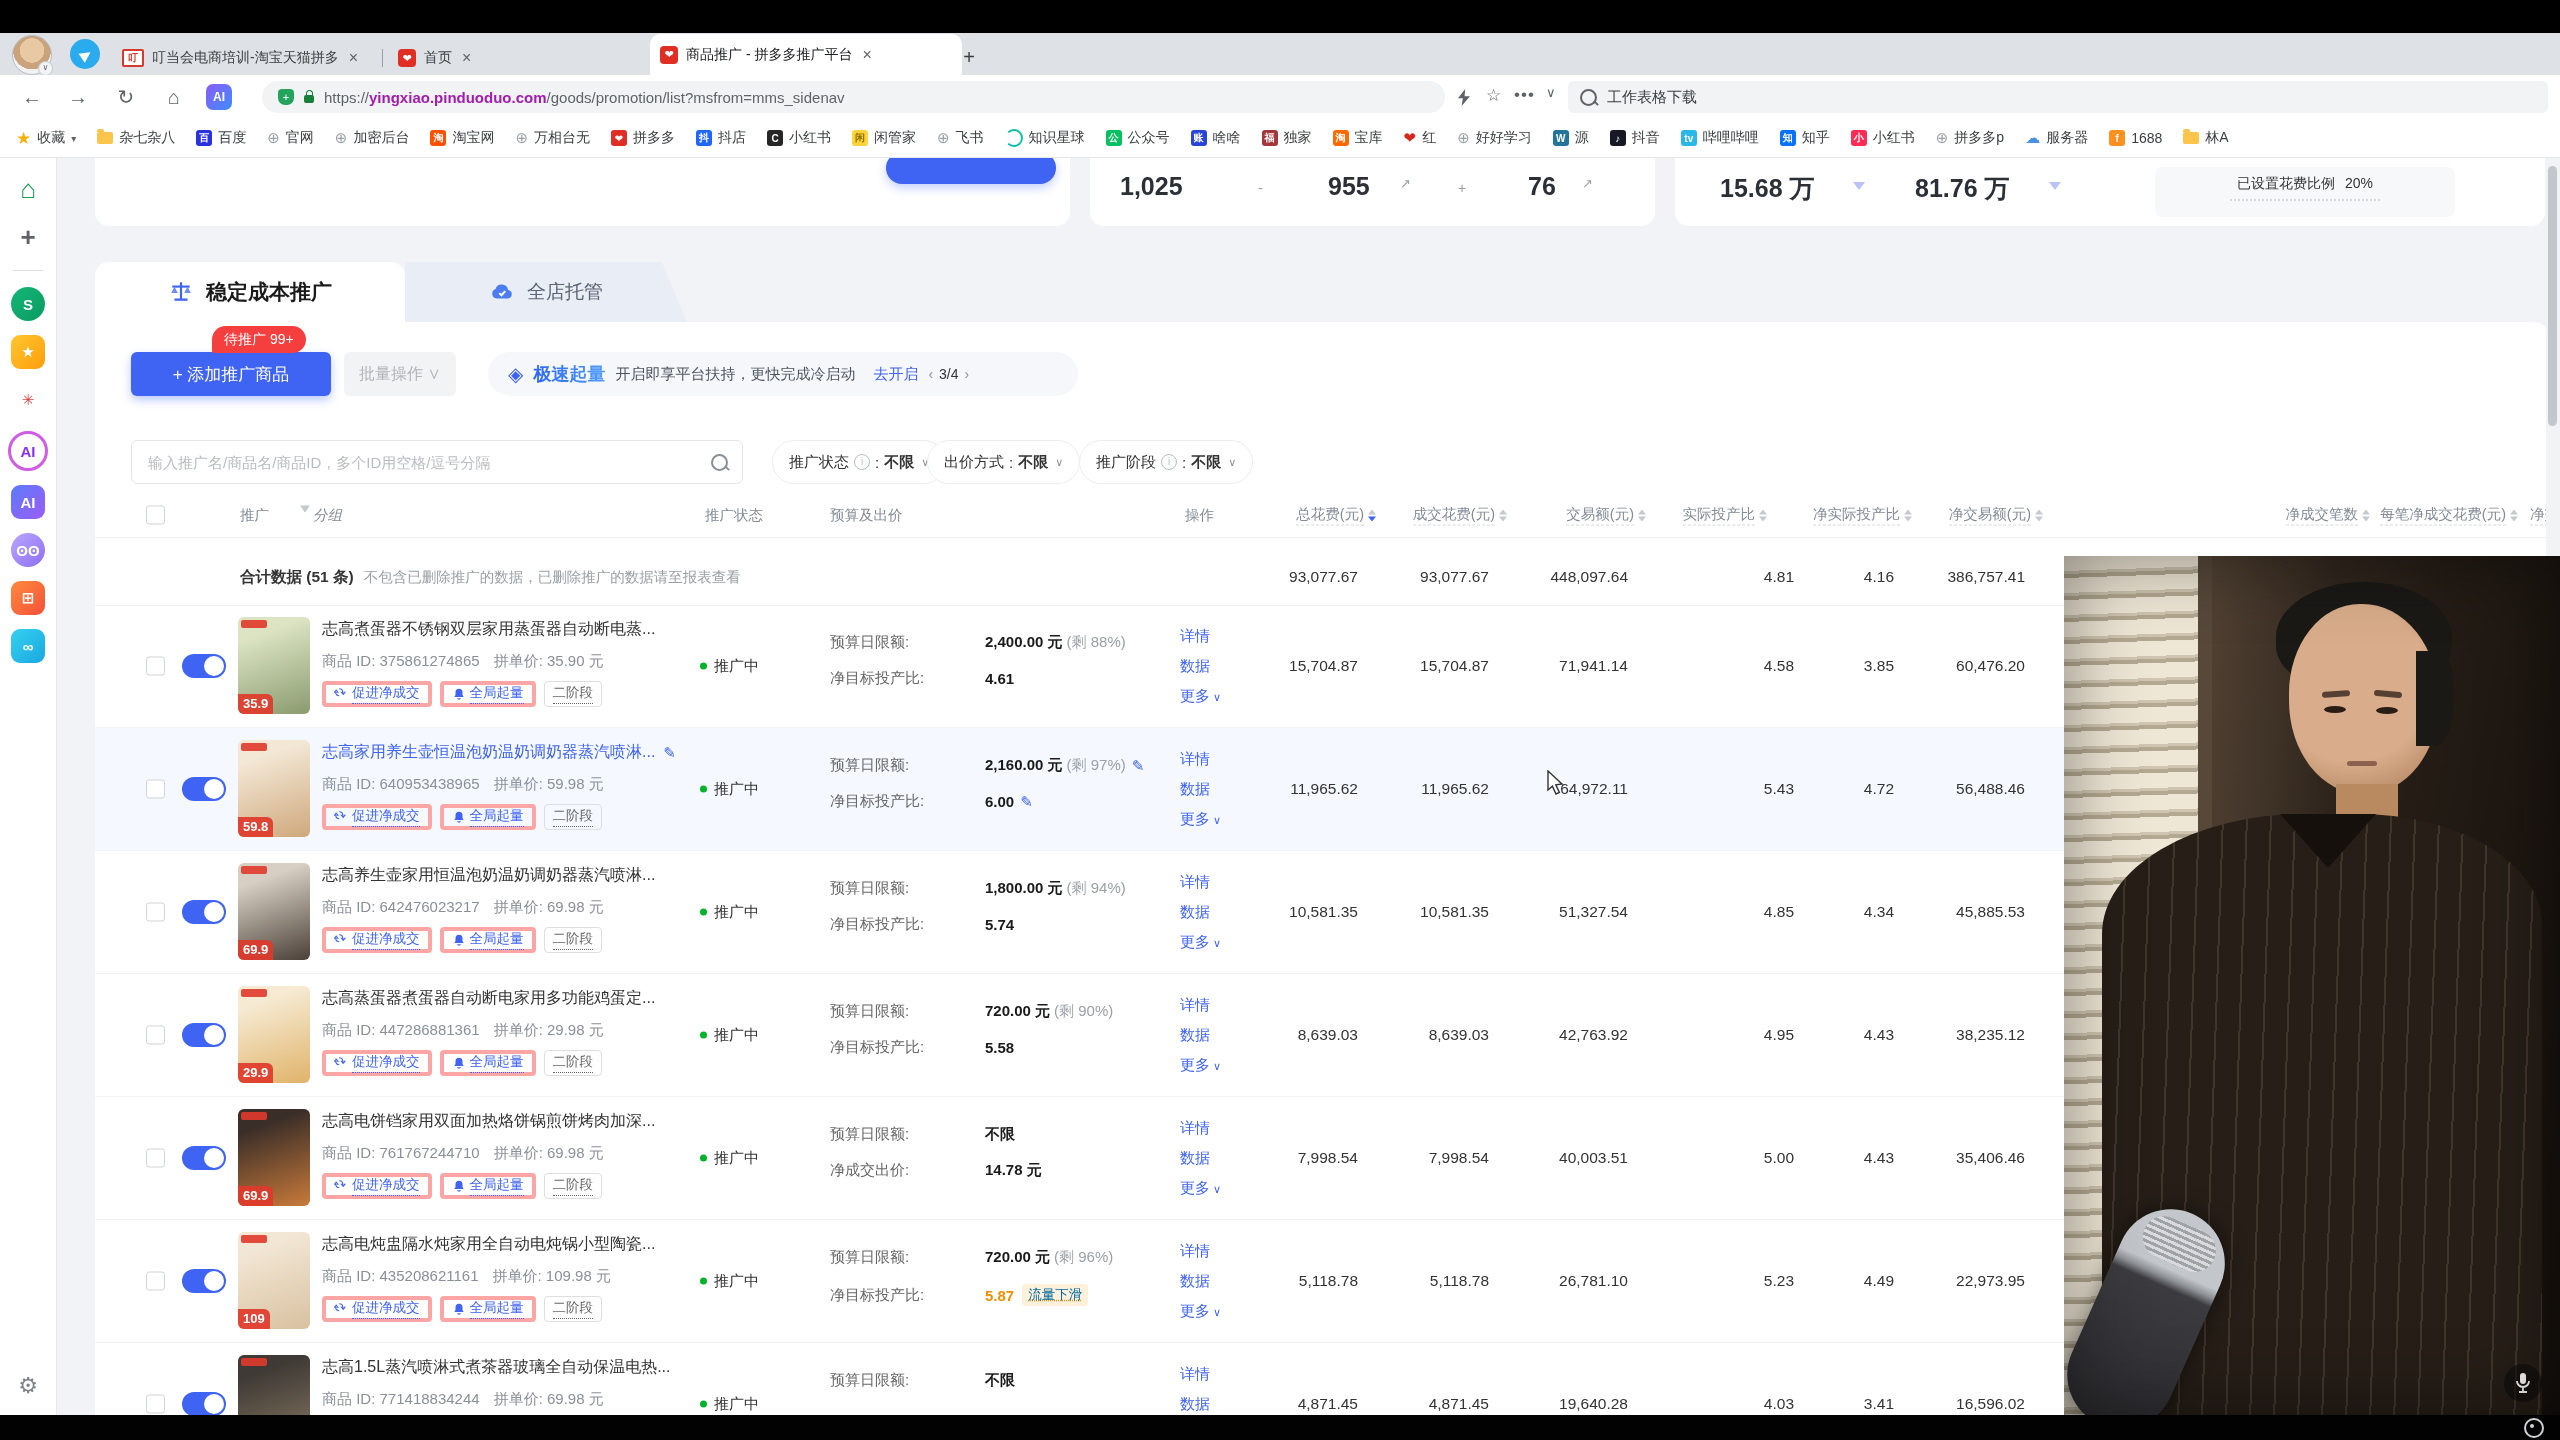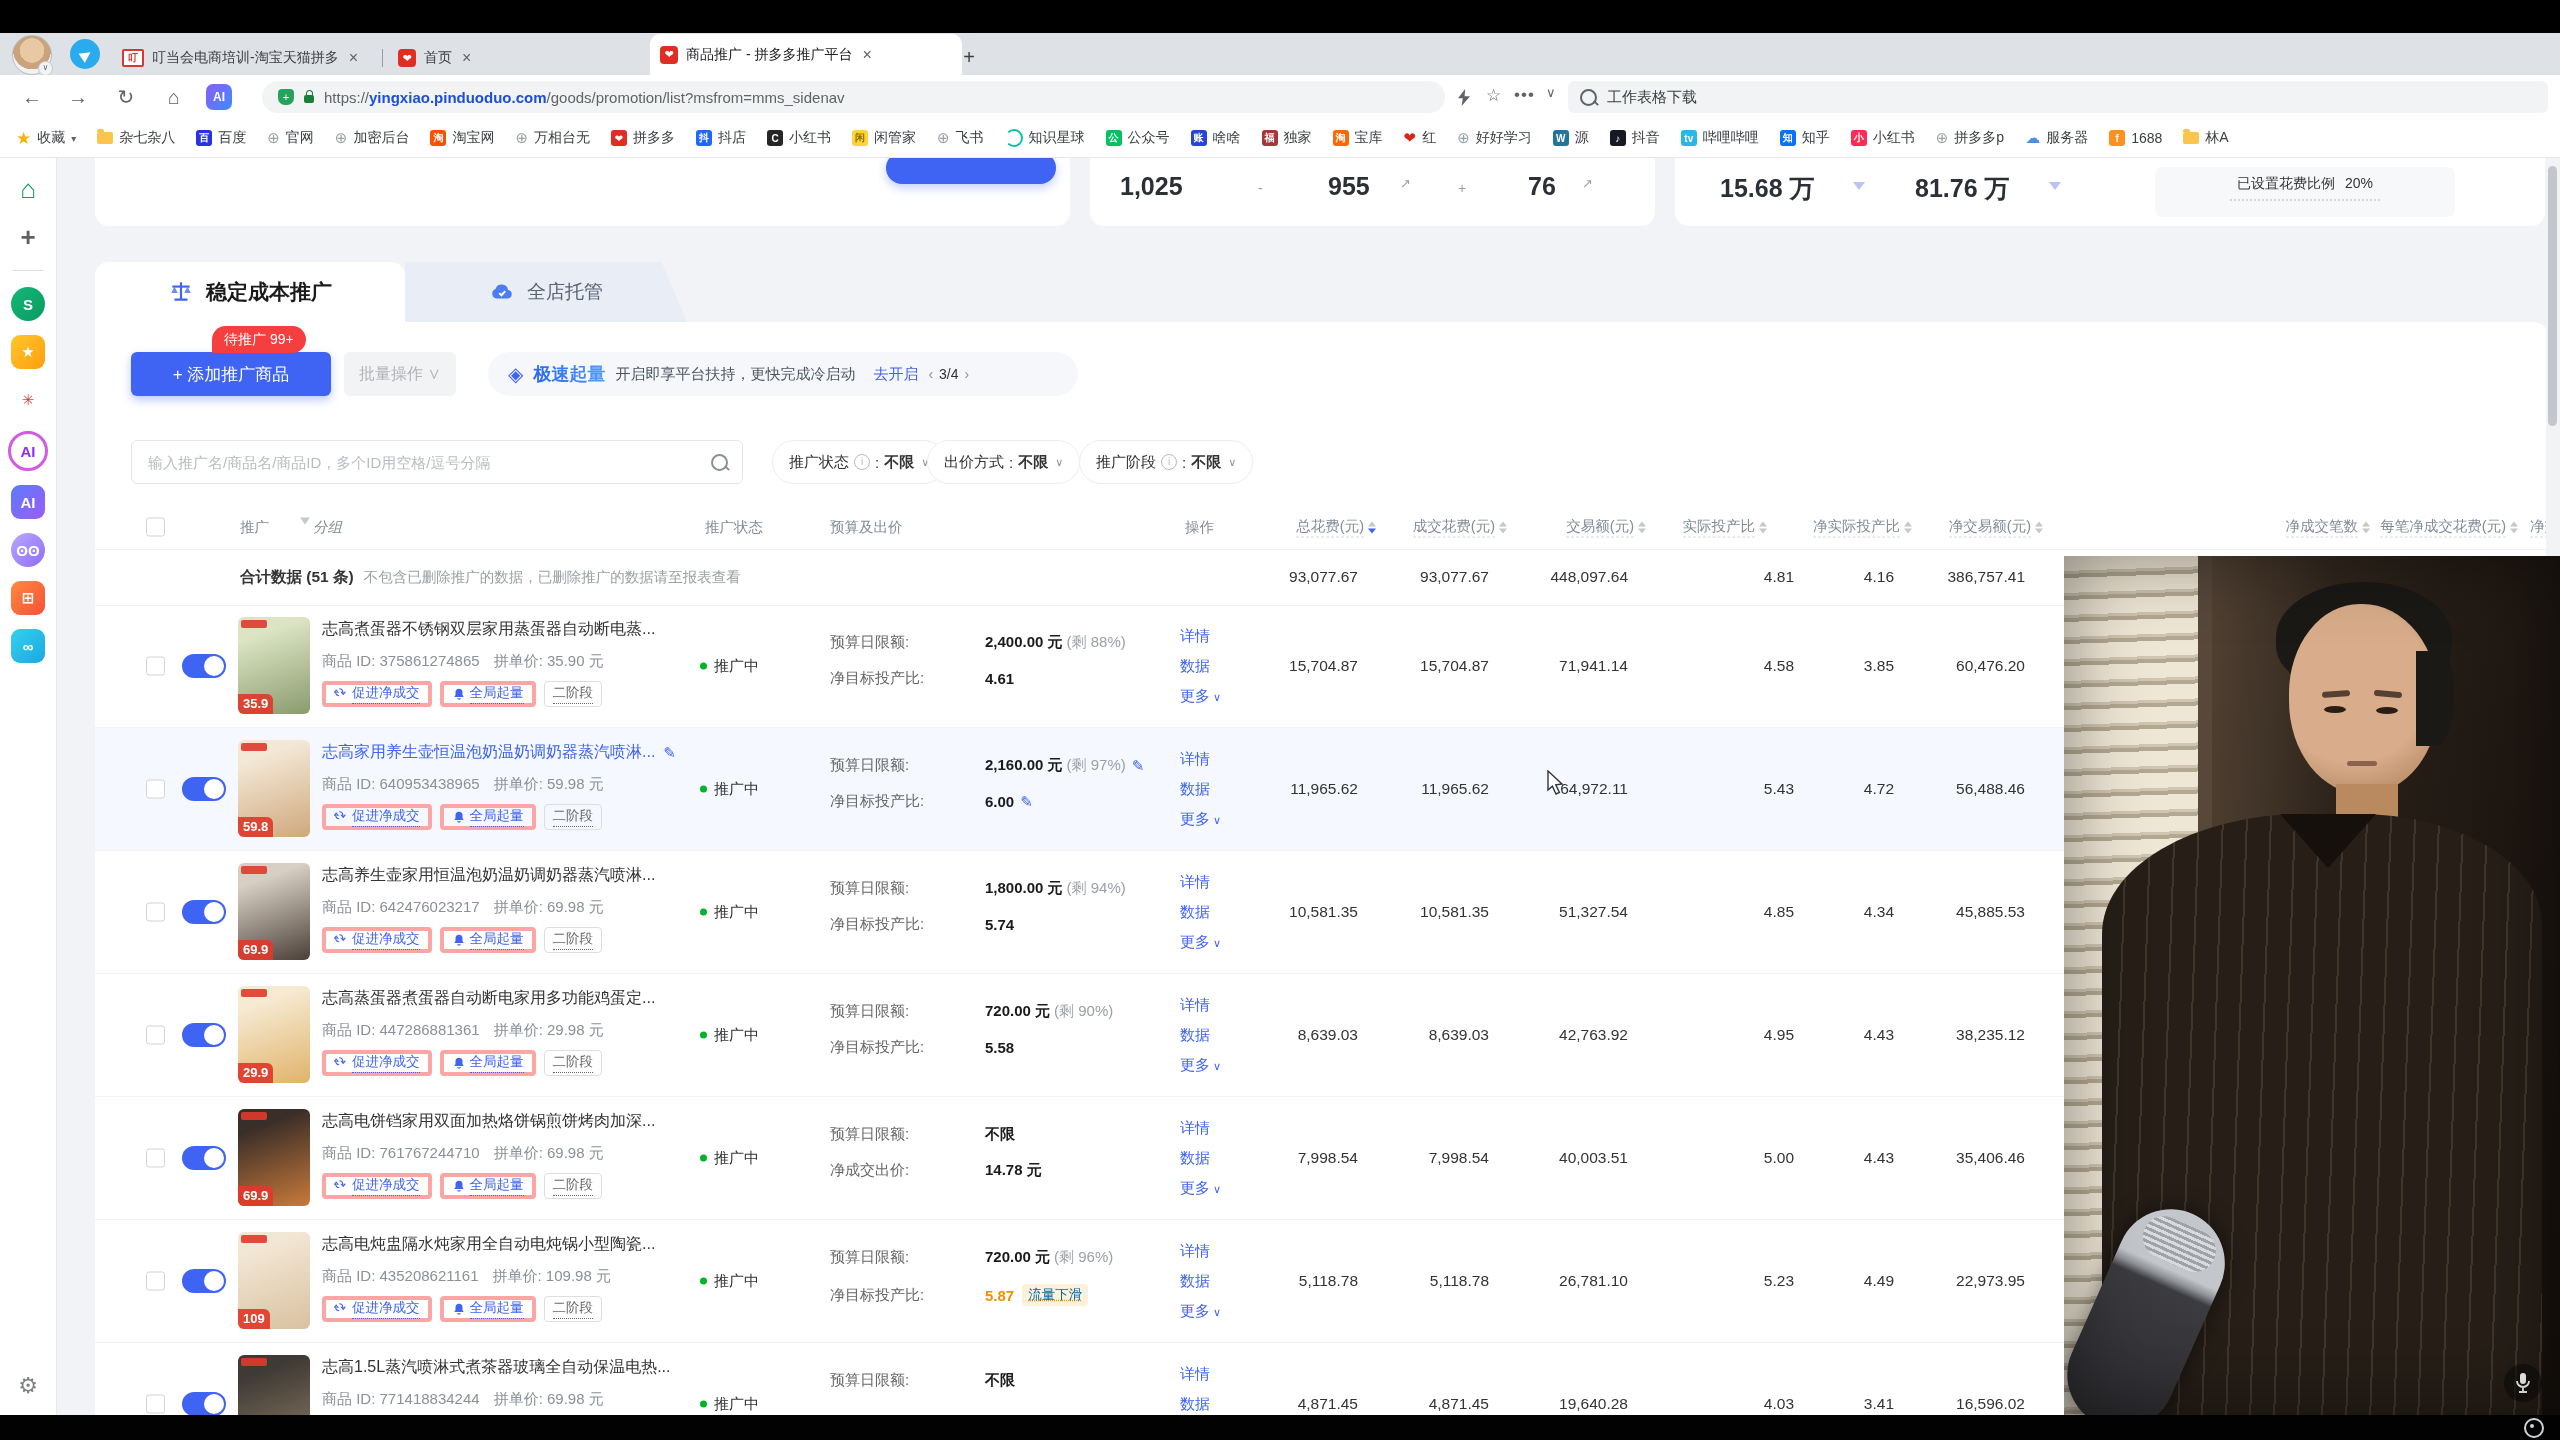--- a/index.html
+++ b/index.html
@@ -27,21 +27,21 @@
   .newtab{position:absolute;left:958px;top:14px;width:22px;height:22px;color:#3c4043;font-size:20px;line-height:20px;text-align:center;}
 
   .urlbar{position:absolute;left:0;top:75px;width:2560px;height:44px;background:#fff;z-index:20;}
   .nav-ic{position:absolute;top:8px;width:28px;height:28px;color:#5f6368;font-size:20px;text-align:center;line-height:28px;}
   .ai-chip{position:absolute;left:206px;top:9px;width:26px;height:26px;border-radius:7px;background:linear-gradient(135deg,#8a5cf6,#3f8cff);color:#fff;font-size:12px;font-weight:bold;text-align:center;line-height:26px;}
   .address{position:absolute;left:262px;top:6px;width:1183px;height:32px;background:#f1f3f4;border-radius:16px;display:flex;align-items:center;padding:0 16px;box-sizing:border-box;gap:10px;}
   .shield{width:16px;height:16px;background:#23a35c;border-radius:4px 4px 7px 7px;color:#fff;font-size:11px;line-height:16px;text-align:center;flex:0 0 16px;}
   .lock{width:10px;height:8px;background:#188038;border-radius:2px;position:relative;margin-top:4px;flex:0 0 10px;}
   .lock::before{content:"";position:absolute;left:1.5px;top:-5px;width:5px;height:5px;border:1.8px solid #188038;border-bottom:none;border-radius:4px 4px 0 0;}
   .url-text{font-size:15px;color:#5f6368;white-space:nowrap;}
-  .url-text b{color:#1d4ed8;font-weight:600;}
+  .url-text b{color:#a21caf;font-weight:600;}
   .bolt{position:absolute;left:1458px;top:14px;width:12px;height:17px;background:#5f6368;clip-path:polygon(60% 0,0 55%,40% 55%,30% 100%,100% 42%,55% 42%);}
   .act-ic{position:absolute;top:10px;color:#5f6368;font-size:17px;}
   .topsearch{position:absolute;left:1568px;top:6px;width:980px;height:32px;background:#f1f3f5;border-radius:6px;display:flex;align-items:center;gap:10px;padding:0 12px;box-sizing:border-box;color:#3c4043;font-size:15px;}
   .mag{width:13px;height:13px;border:2px solid #5f6368;border-radius:50%;position:relative;flex:0 0 13px;}
   .mag::after{content:"";position:absolute;left:11px;top:11px;width:6px;height:2px;background:#5f6368;transform:rotate(45deg);}
 
   .bookmarks{position:absolute;left:0;top:119px;width:2560px;height:39px;background:#fff;border-bottom:1px solid #e4e6e9;display:flex;align-items:center;padding-left:16px;gap:21px;z-index:20;box-sizing:border-box;}
   .bm-item{display:flex;align-items:center;gap:6px;font-size:14px;color:#3c4043;white-space:nowrap;}
   .bm-tile{width:16px;height:16px;border-radius:3px;color:#fff;font-size:10px;font-weight:bold;display:inline-flex;align-items:center;justify-content:center;}
   .bm-star{color:#f6b10a;font-size:17px;}
@@ -93,21 +93,21 @@
   .searchbox input{border:none;outline:none;flex:1;font-size:15px;color:#333;font-family:inherit;background:transparent;}
   .searchbox input::placeholder{color:#b8bcc2;}
   .searchbox .mag{border-color:#8a9099;}
   .searchbox .mag::after{background:#8a9099;}
   .filter{position:absolute;top:118px;height:44px;border:1px solid #ebedf0;border-radius:22px;display:flex;align-items:center;gap:5px;padding:0 16px;box-sizing:border-box;font-size:15px;color:#333;background:#fff;}
   .filter .fval{font-weight:bold;}
   .filter .fcaret{color:#8a9099;font-size:11px;margin-left:2px;}
   .info-i{display:inline-block;width:14px;height:14px;border:1px solid #b8bcc2;border-radius:50%;color:#b8bcc2;font-size:10px;line-height:14px;text-align:center;font-style:normal;}
   .f1{left:677px;} .f2{left:832px;} .f3{left:984px;}
 
-  .thead{position:absolute;left:0;top:183px;width:2453px;height:44px;border-bottom:1px solid #f0f2f5;font-size:14.5px;color:#838b97;}
+  .thead{position:absolute;left:0;top:171px;width:2453px;height:44px;border-bottom:1px solid #f0f2f5;font-size:14.5px;color:#838b97;}
   .thead .hcell{position:absolute;top:50%;transform:translateY(-50%);white-space:nowrap;}
   .hnum{display:flex;align-items:center;gap:4px;}
   .hnum .lab{border-bottom:1px dashed #d4d8dd;padding-bottom:1px;}
   .carets{display:inline-flex;flex-direction:column;gap:2px;}
   .carets i{width:0;height:0;border-left:4.5px solid transparent;border-right:4.5px solid transparent;display:block;}
   .carets .cu{border-bottom:5px solid #c5c8cc;}
   .carets .cd{border-top:5px solid #c5c8cc;}
   .carets .cd.on{border-top-color:#3f63f2;}
   .h1{right:1172px;} .h2{right:1041px;} .h3{right:902px;} .h4{right:781px;} .h5{right:636px;} .h6{right:505px;} .h7{right:178px;} .h8{right:30px;} .h9{left:2435px;}
   .funnel-s{display:inline-block;width:0;height:0;border-left:5px solid transparent;border-right:5px solid transparent;border-top:7px solid #c5c8cc;margin-right:3px;}

